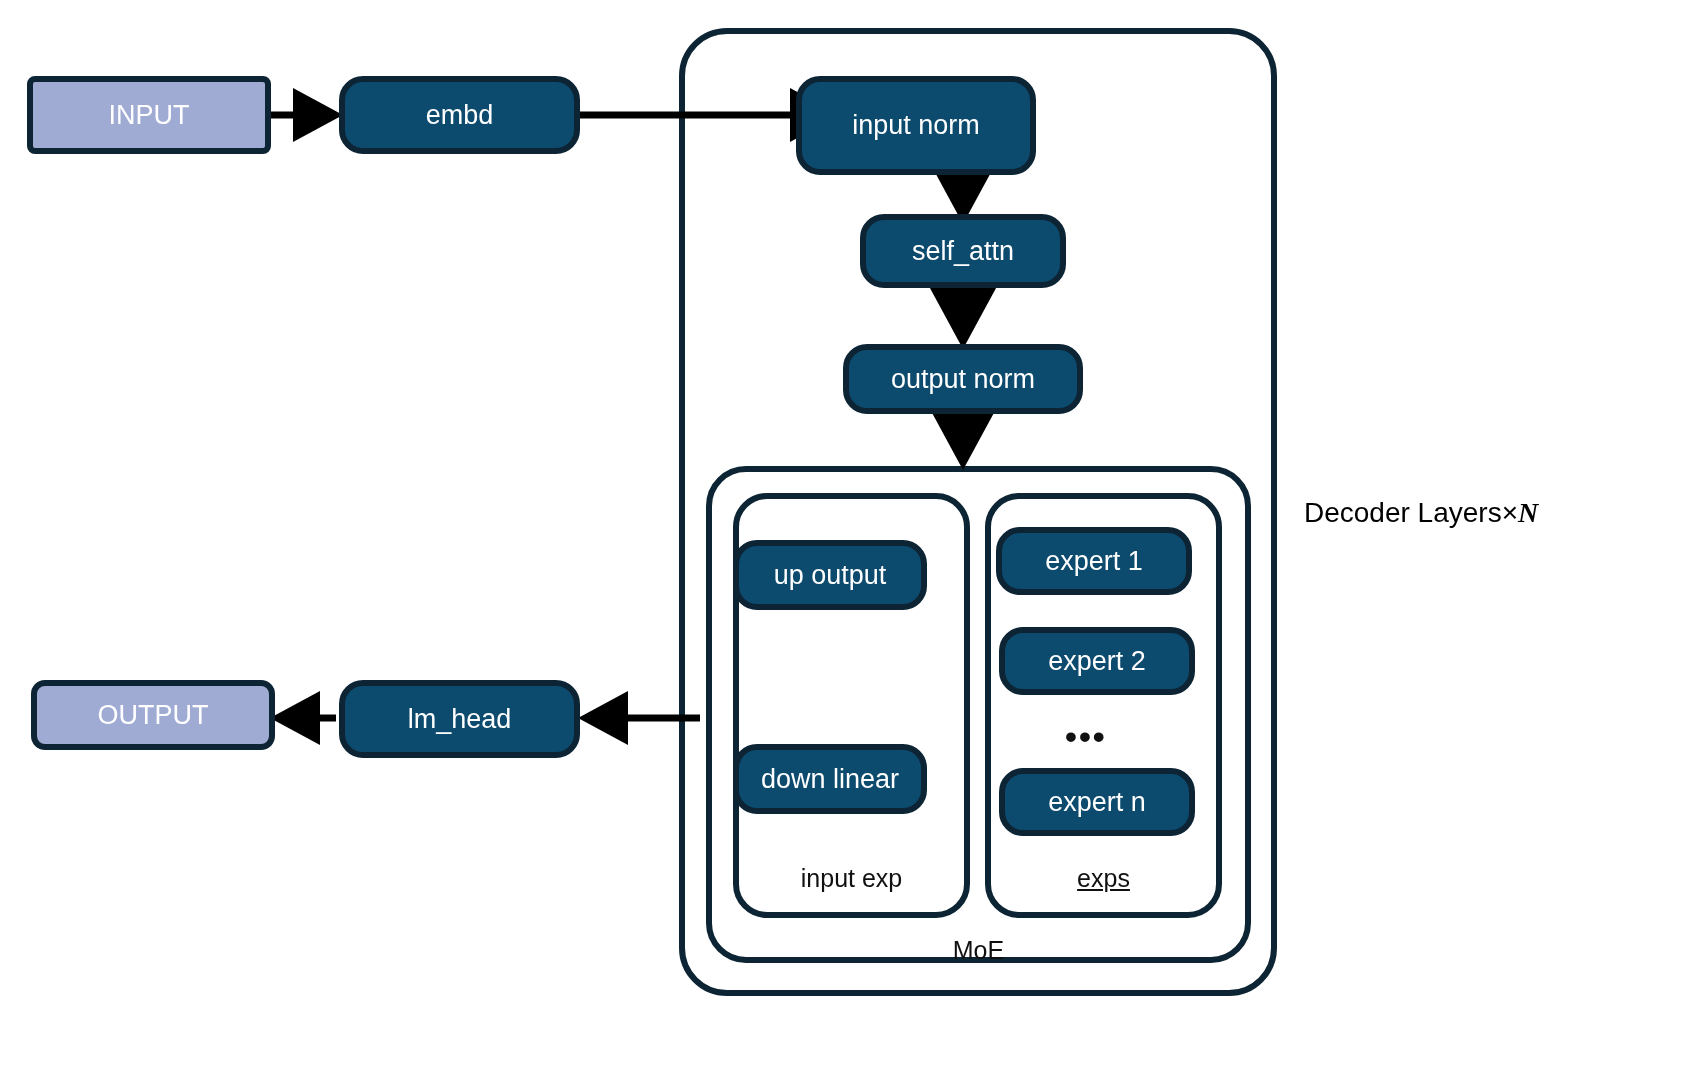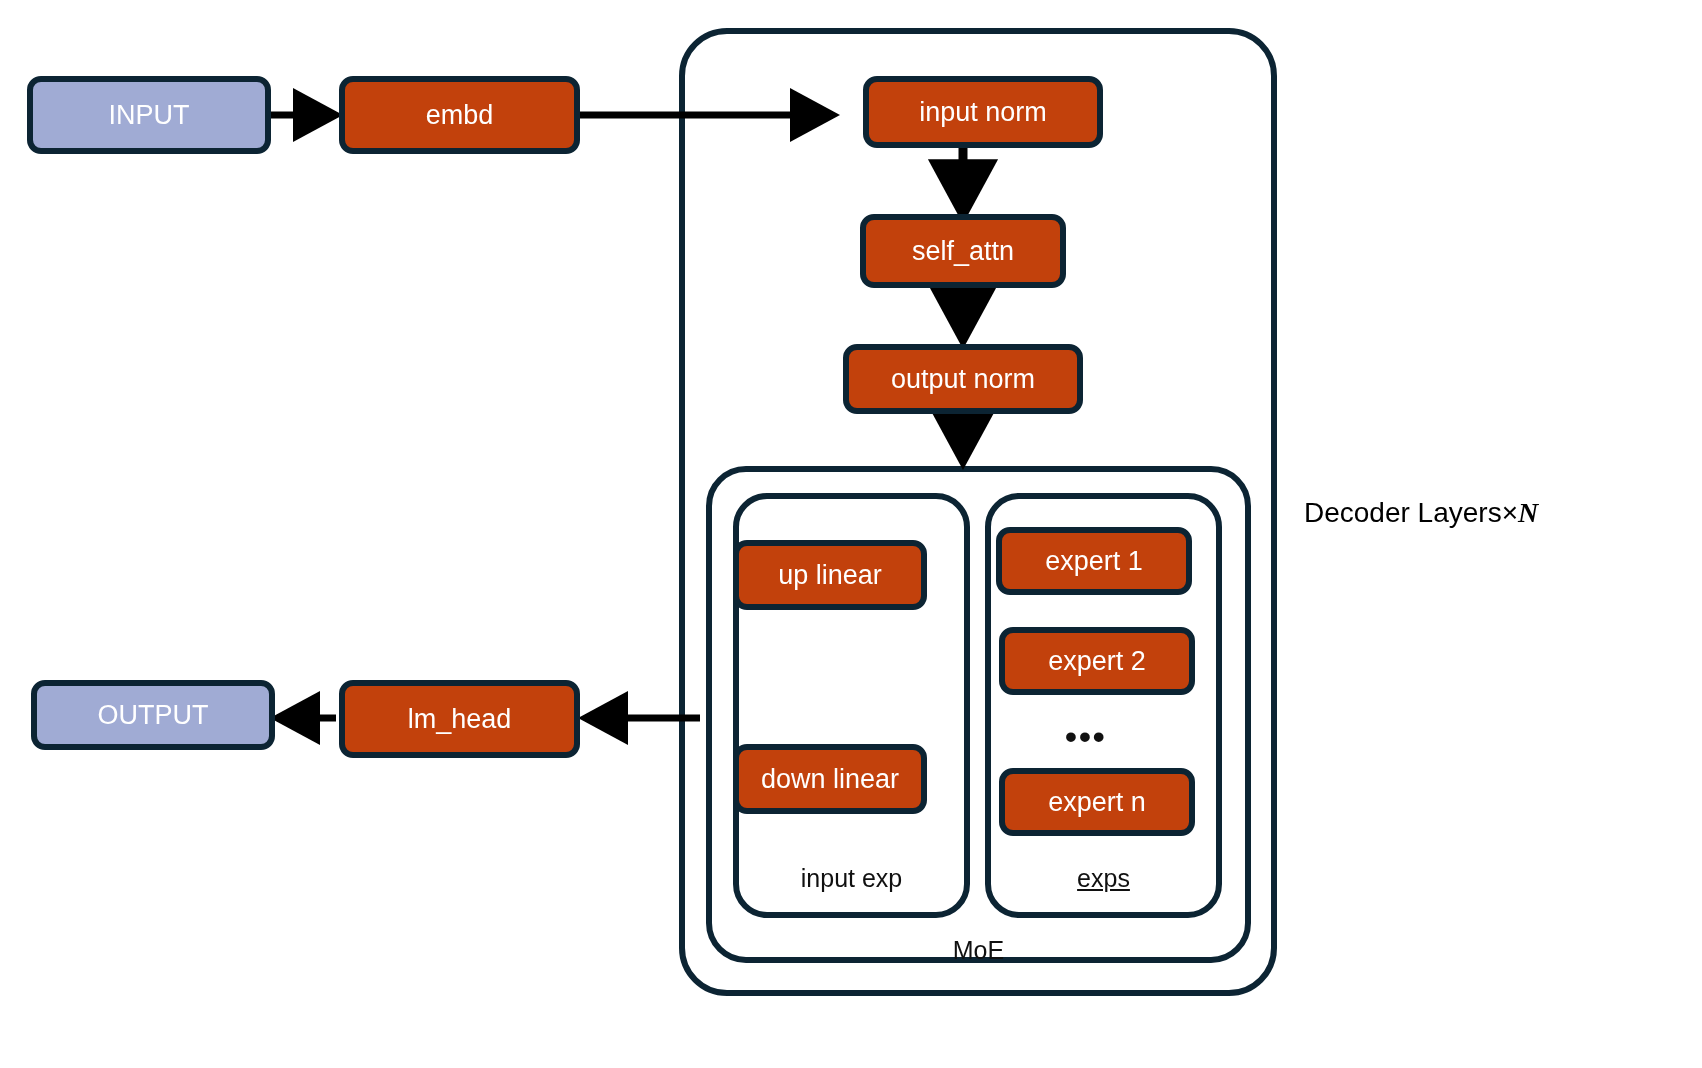--- a/index.html
+++ b/index.html
@@ -4,21 +4,21 @@
 <style>
   html,body{margin:0;padding:0;background:#ffffff;}
   body{width:1702px;height:1068px;position:relative;overflow:hidden;
        font-family:"Liberation Sans","DejaVu Sans",sans-serif;}
   #stage{position:absolute;left:0;top:0;width:1702px;height:1068px;}
   svg.layer{position:absolute;left:0;top:0;width:1702px;height:1068px;overflow:visible;}
   .node{position:absolute;box-sizing:border-box;display:flex;align-items:center;
         justify-content:center;border:6px solid #0c2433;border-radius:14px;
         color:#ffffff;font-size:27px;line-height:1;white-space:nowrap;}
   .node.blue{background:#a0abd4;}
-  .node.salmon{background:#c2410c;}
+  .node.salmon{background:#0c4a6e;border-radius:24px;}
   .group{position:absolute;box-sizing:border-box;border:6px solid #0c2433;
          background:transparent;}
   .grp-decoder{border-radius:48px;}
   .grp-moe{border-radius:40px;}
   .grp-col{border-radius:34px;}
   .caption{position:absolute;color:#101010;font-size:25px;line-height:1;
            white-space:nowrap;text-align:center;}
   .sidelabel{position:absolute;color:#000000;font-size:28px;line-height:1;white-space:nowrap;}
   .sidelabel i{font-family:"Liberation Serif","DejaVu Serif",serif;font-style:italic;font-weight:bold;}
   .dots{position:absolute;color:#111111;font-size:34px;line-height:1;letter-spacing:2px;
@@ -58,35 +58,35 @@
 
     <line x1="963" y1="283" x2="963" y2="340" stroke="#000000" stroke-width="9" marker-end="url(#arrowD)"></line>
 
     <line x1="963" y1="412" x2="963" y2="461" stroke="#000000" stroke-width="9" marker-end="url(#arrowD)"></line>
 
     <line x1="700" y1="718" x2="585" y2="718" stroke="#000000" stroke-width="7" marker-end="url(#arrowL)"></line>
 
     <line x1="336" y1="718" x2="277" y2="718" stroke="#000000" stroke-width="7" marker-end="url(#arrowL)"></line>
   </svg>
 
-  <div class="node blue" style="left:27px;top:76px;width:244px;height:78px;">INPUT</div>
+  <div class="node blue" style="left:27px;top:76px;width:244px;height:78px;border-radius:8px;">INPUT</div>
 
   <div class="node blue" style="left:31px;top:680px;width:244px;height:70px;">OUTPUT</div>
 
   <div class="node salmon" style="left:339px;top:76px;width:241px;height:78px;">embd</div>
 
   <div class="node salmon" style="left:339px;top:680px;width:241px;height:78px;">lm_head</div>
 
-  <div class="node salmon" style="left:863px;top:76px;width:240px;height:72px;">input norm</div>
+  <div class="node salmon" style="left:796px;top:76px;width:240px;height:99px;">input norm</div>
 
   <div class="node salmon" style="left:860px;top:214px;width:206px;height:74px;">self_attn</div>
 
   <div class="node salmon" style="left:843px;top:344px;width:240px;height:70px;">output norm</div>
 
-  <div class="node salmon" style="left:733px;top:540px;width:194px;height:70px;">up linear</div>
+  <div class="node salmon" style="left:733px;top:540px;width:194px;height:70px;">up output</div>
 
 
   <div class="node salmon" style="left:733px;top:744px;width:194px;height:70px;">down linear</div>
 
   <div class="node salmon" style="left:996px;top:527px;width:196px;height:68px;">expert 1</div>
 
   <div class="node salmon" style="left:999px;top:627px;width:196px;height:68px;">expert 2</div>
 
   <div class="dots" style="left:1065px;top:719px;">•••</div>
 

